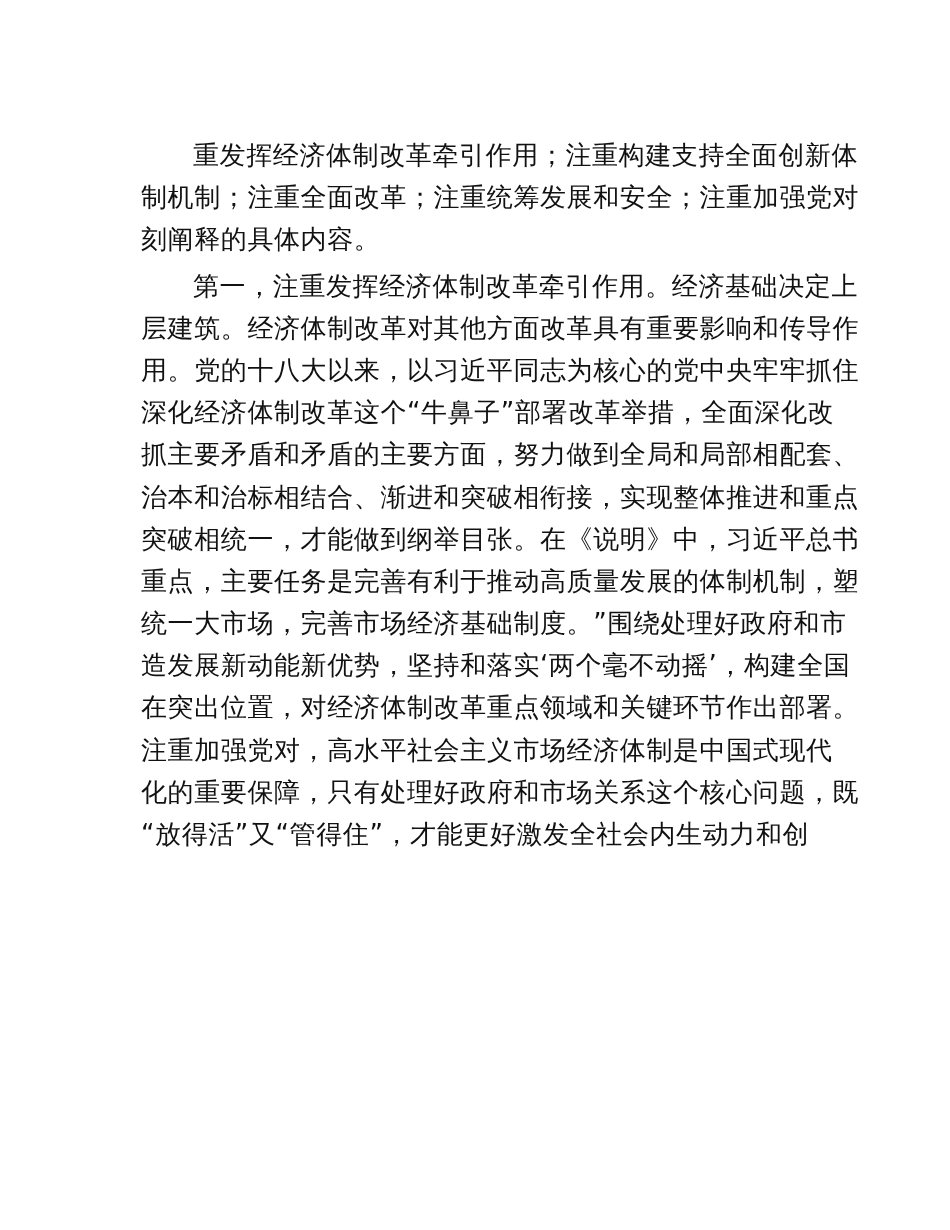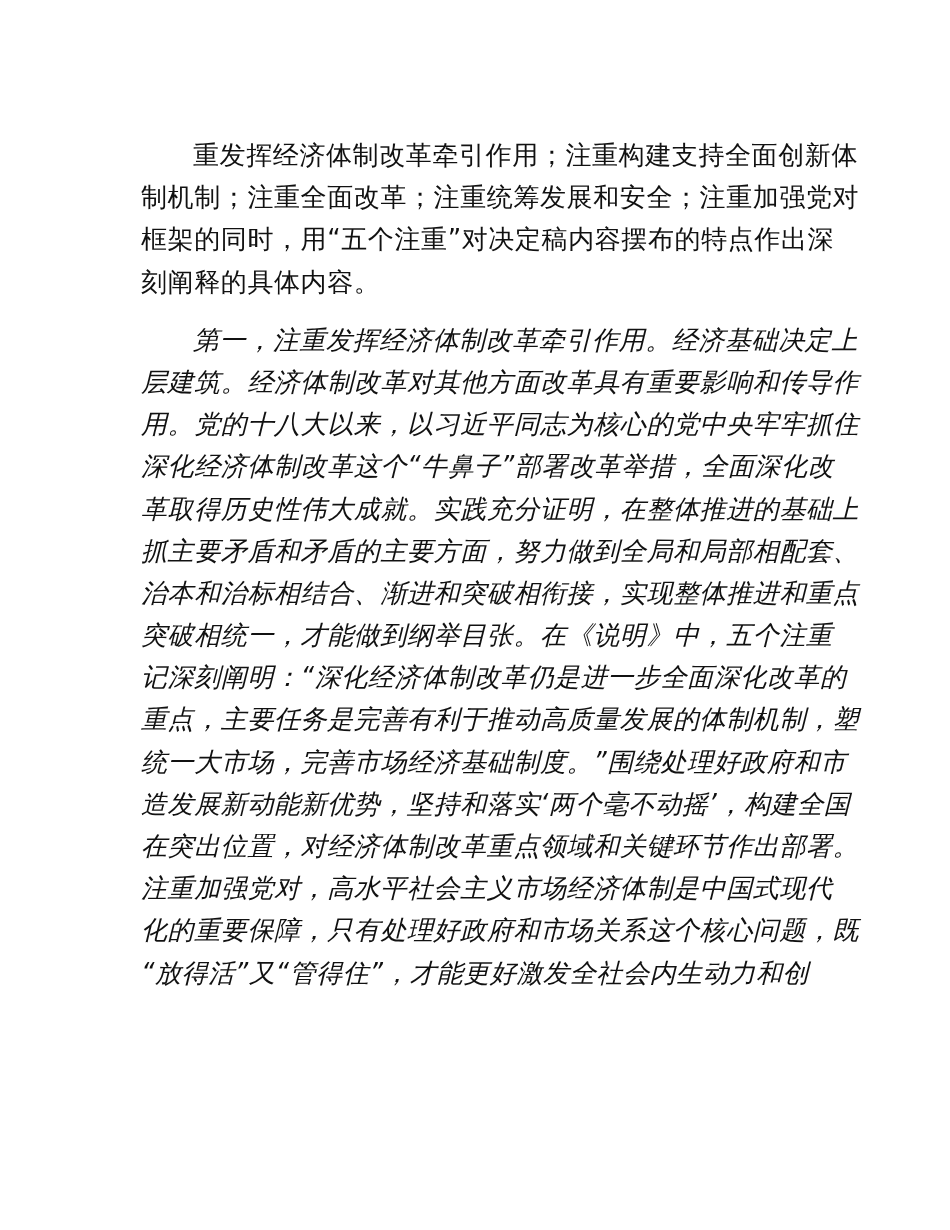--- a/index.html
+++ b/index.html
@@ -37,47 +37,43 @@
     white-space: nowrap;
   }
   .para .line {
     display: block;
     height: 42.2px;
   }
   .para .line.indent {
     padding-left: 52px;
   }
   .para + .para {
-    margin-top: 16px;
-    font-style: italic;
+    margin-top: 4px;
   }
 </style>
 </head>
 <body>
 
 <div class="page">
   <div class="content">
 
     <p class="para">
       <span class="line indent">重发挥经济体制改革牵引作用；注重构建支持全面创新体</span>
       <span class="line">制机制；注重全面改革；注重统筹发展和安全；注重加强党对</span>
-      <span class="line">框架的同时，用“五个注重”对决定稿内容摆布的特点作出深</span>
       <span class="line">刻阐释的具体内容。</span>
     </p>
 
     <p class="para">
       <span class="line indent">第一，注重发挥经济体制改革牵引作用。经济基础决定上</span>
       <span class="line">层建筑。经济体制改革对其他方面改革具有重要影响和传导作</span>
       <span class="line">用。党的十八大以来，以习近平同志为核心的党中央牢牢抓住</span>
       <span class="line">深化经济体制改革这个“牛鼻子”部署改革举措，全面深化改</span>
-      <span class="line">革取得历史性伟大成就。实践充分证明，在整体推进的基础上</span>
       <span class="line">抓主要矛盾和矛盾的主要方面，努力做到全局和局部相配套、</span>
       <span class="line">治本和治标相结合、渐进和突破相衔接，实现整体推进和重点</span>
-      <span class="line">突破相统一，才能做到纲举目张。在《说明》中，五个注重</span>
-      <span class="line">记深刻阐明：“深化经济体制改革仍是进一步全面深化改革的</span>
+      <span class="line">突破相统一，才能做到纲举目张。在《说明》中，习近平总书</span>
       <span class="line">重点，主要任务是完善有利于推动高质量发展的体制机制，塑</span>
       <span class="line">统一大市场，完善市场经济基础制度。”围绕处理好政府和市</span>
       <span class="line">造发展新动能新优势，坚持和落实‘两个毫不动摇’，构建全国</span>
       <span class="line">在突出位置，对经济体制改革重点领域和关键环节作出部署。</span>
       <span class="line">注重加强党对，高水平社会主义市场经济体制是中国式现代</span>
       <span class="line">化的重要保障，只有处理好政府和市场关系这个核心问题，既</span>
       <span class="line">“放得活”又“管得住”，才能更好激发全社会内生动力和创</span>
     </p>
 
   </div>

